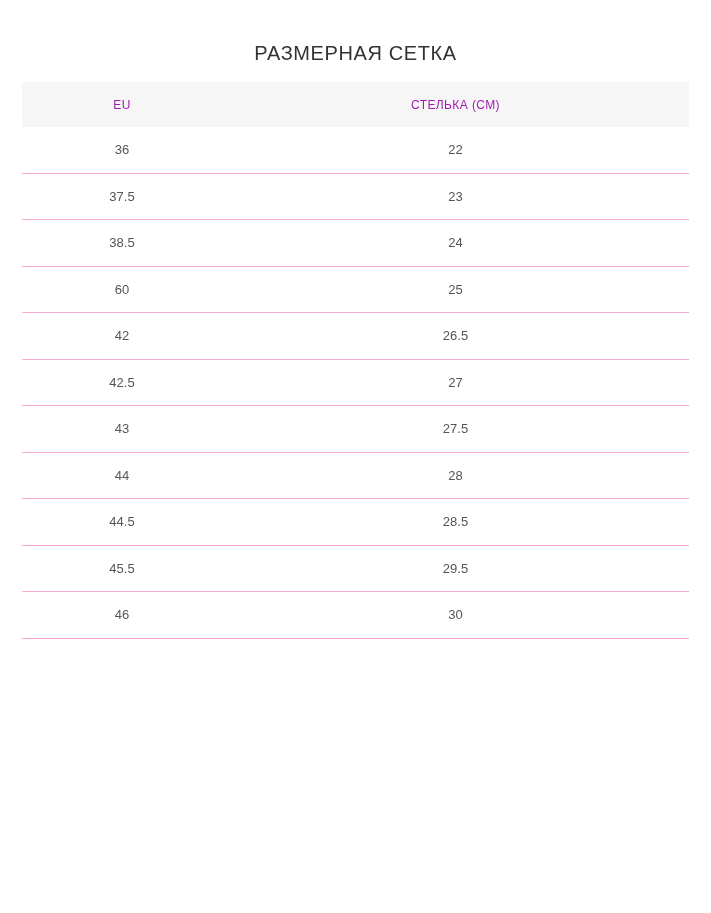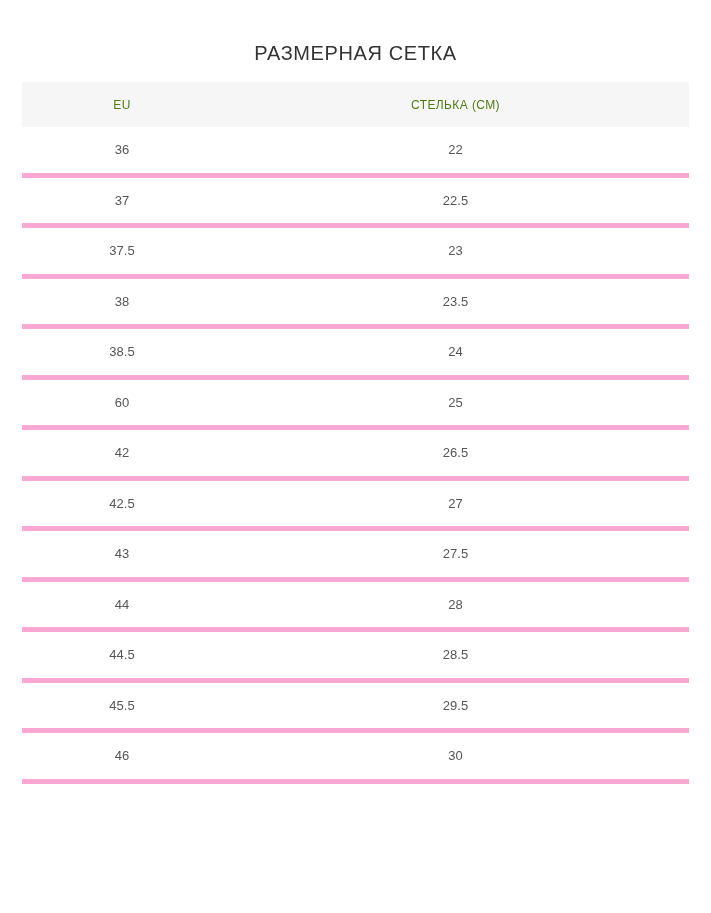--- a/index.html
+++ b/index.html
@@ -52,37 +52,37 @@
 
   table.size-table col.col-eu { width: 200px; }
   table.size-table col.col-insole { width: 467px; }
 
   table.size-table thead th {
     background: #f6f6f6;
     height: 45px;
     font-size: 12px;
     font-weight: 400;
     letter-spacing: 0.4px;
-    color: #4d7c0f;
+    color: #a21caf;
     text-align: center;
     padding: 0;
     border: none;
     vertical-align: middle;
     white-space: nowrap;
   }
 
   table.size-table tbody td {
     height: 45.5px;
     font-size: 13px;
     font-weight: 400;
     color: #555555;
     text-align: center;
     padding: 0;
     vertical-align: middle;
-    border-bottom: 5px solid #f9a8d4;
+    border-bottom: 1px solid #f9a8d4;
     white-space: nowrap;
   }
 
   table.size-table tbody tr:first-child td {
     border-top: none;
   }
 </style>
 </head>
 <body>
 
@@ -101,30 +101,22 @@
           <th>EU</th>
           <th>СТЕЛЬКА (СМ)</th>
         </tr>
       </thead>
       <tbody id="size-table-body">
       <tr>
             <td>36</td>
             <td>22</td>
           </tr>
           <tr>
-            <td>37</td>
-            <td>22.5</td>
-          </tr>
-          <tr>
             <td>37.5</td>
             <td>23</td>
-          </tr>
-          <tr>
-            <td>38</td>
-            <td>23.5</td>
           </tr>
           <tr>
             <td>38.5</td>
             <td>24</td>
           </tr>
           <tr>
             <td>60</td>
             <td>25</td>
           </tr>
           <tr>

